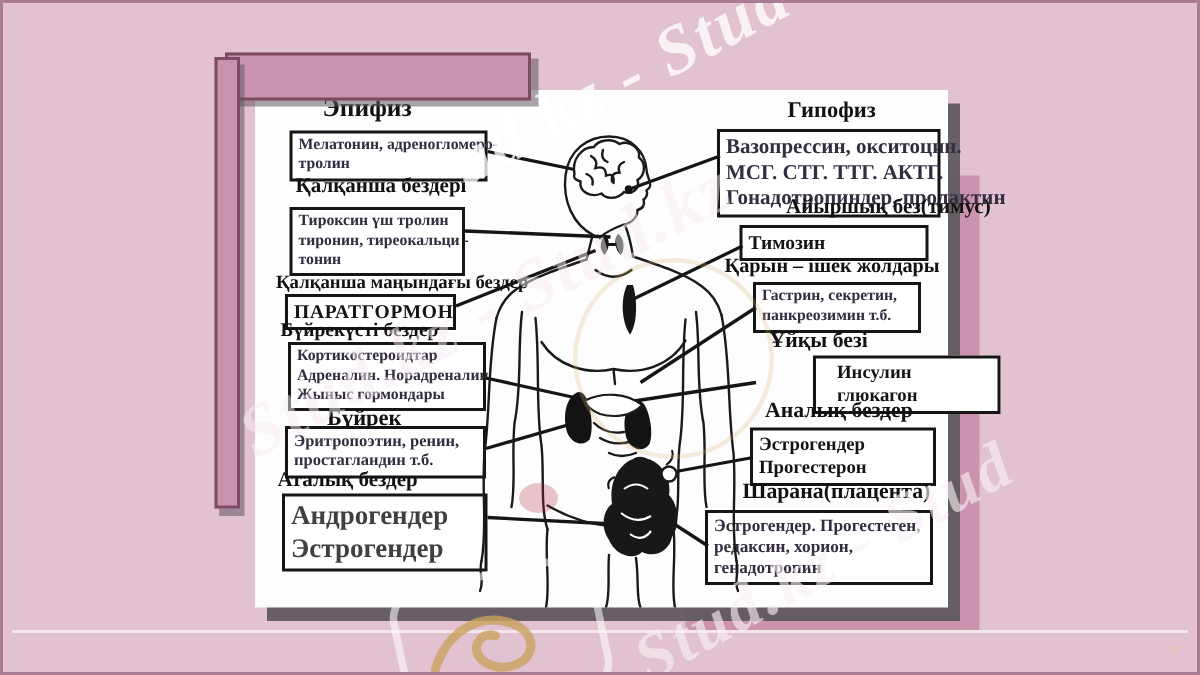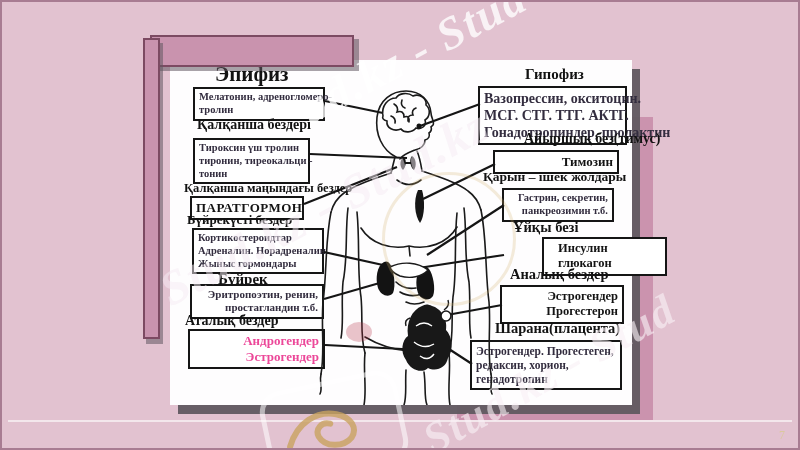--- a/index.html
+++ b/index.html
@@ -11,21 +11,21 @@
   .page{position:absolute;left:168px;top:58px;width:462px;height:345px;
         background:#fefdfe;box-shadow:8px 9px 0 rgba(96,88,96,.95);}
   .hbar{left:148px;top:33px;width:200px;height:28px;background:#c993ae;
         border:2px solid #7c4a62;box-shadow:5px 4px 0 rgba(96,88,96,.55);z-index:6;}
   .vbar{left:141px;top:36px;width:13px;height:297px;background:#c993ae;
         border:2px solid #7c4a62;box-shadow:3px 5px 0 rgba(96,88,96,.55);z-index:6;}
   .hd{position:absolute;font-weight:bold;color:#121212;white-space:nowrap;line-height:1.05;}
   .bx{position:absolute;border:2px solid #151515;background:#fff;color:#332d3f;
       font-weight:bold;line-height:1.22;padding:2px 4px;box-sizing:border-box;}
   .bx .ln{white-space:nowrap;}
-  .center{text-align:right;}
+  .center{text-align:left;}
   .overlay-svg{position:absolute;left:0;top:0;width:462px;height:345px;z-index:3;pointer-events:none;}
   .wm{position:absolute;font-weight:bold;white-space:nowrap;pointer-events:none;z-index:8;
       transform-origin:left top;letter-spacing:2px;font-style:italic;}
   .wm1{left:288px;top:86px;font-size:46px;color:rgba(255,255,255,.78);transform:rotate(-28deg);}
   .wm2{left:148px;top:266px;font-size:48px;color:rgba(246,236,243,.5);transform:rotate(-28deg);}
   .wm3{left:412px;top:418px;font-size:44px;color:rgba(248,240,246,.62);transform:rotate(-29deg);}
   .logo-badge{position:absolute;left:262px;top:378px;width:130px;height:84px;z-index:8;
       border:5px solid rgba(255,255,255,.55);border-radius:22px;transform:rotate(-12deg);pointer-events:none;}
   .logo-ring{position:absolute;left:212px;top:112px;width:128px;height:128px;border-radius:50%;
       border:3px solid rgba(210,180,110,.25);z-index:7;pointer-events:none;}
@@ -81,21 +81,21 @@
         <path d="M 214,202 C 207,206 205,218 208,228 C 211,236 219,238 223,233 C 226,226 224,210 220,204 C 218,201 216,201 214,202 Z" fill="#131313"></path>
         <path d="M 252,208 C 246,212 245,224 248,233 C 251,240 259,242 263,236 C 266,229 263,214 259,209 C 256,206 254,206 252,208 Z" fill="#131313"></path>
         <path d="M 220,207 C 232,201 248,202 258,210 C 252,217 240,219 230,216 C 225,214 221,211 220,207 Z" fill="#ffffff" stroke="#1a1a1a" stroke-width="1.4"></path>
         <path d="M 252,246 C 242,250 236,262 238,276 C 232,280 230,292 236,300 C 240,310 252,314 258,308 C 266,312 276,308 278,298 C 284,290 282,276 276,270 C 278,258 270,248 262,246 C 258,244 255,244 252,246 Z" fill="#181818"></path>
         <path d="M 246,266 q 8,-6 16,0 M 244,282 q 10,8 20,2 M 250,296 q 8,6 14,-2" stroke="#fff" stroke-width="1.4" fill="none"></path>
         <circle cx="276" cy="256" r="5" fill="#fff" stroke="#181818" stroke-width="1.6"></circle>
         <path d="M 240,258 q -6,2 -4,8 M 274,250 q 6,-4 4,-10" stroke="#181818" stroke-width="1.4" fill="none"></path>
       </g>
     </svg>
 
-    <div class="hd" style="left:45px;top:3px;font-size:21px;">Эпифиз</div>
+    <div class="hd" style="left:45px;top:3px;font-size:17px;">Эпифиз</div>
     <div class="bx" style="left:23px;top:27px;width:132px;font-size:10.5px;">
       <div class="ln">Мелатонин, адреногломеро-</div>
       <div class="ln">тролин</div>
     </div>
 
     <div class="hd" style="left:27px;top:58px;font-size:14px;">Қалқанша бездері</div>
     <div class="bx" style="left:23px;top:78px;width:117px;font-size:10.5px;">
       <div class="ln">Тироксин үш тролин</div>
       <div class="ln">тиронин, тиреокальци -</div>
       <div class="ln">тонин</div>
@@ -113,21 +113,21 @@
       <div class="ln">Жыныс гормондары</div>
     </div>
 
     <div class="hd" style="left:48px;top:212px;font-size:15px;">Бүйрек</div>
     <div class="bx center" style="left:20px;top:224px;width:134px;font-size:11px;">
       <div class="ln">Эритропоэтин, ренин,</div>
       <div class="ln">простагландин т.б.</div>
     </div>
 
     <div class="hd" style="left:15px;top:254px;font-size:14px;">Аталық бездер</div>
-    <div class="bx center" style="left:18px;top:269px;width:137px;font-size:13px;color:#ec4899;">
+    <div class="bx center" style="left:18px;top:269px;width:137px;font-size:18px;color:#404040;">
       <div class="ln">Андрогендер</div>
       <div class="ln">Эстрогендер</div>
     </div>
 
     <div class="hd" style="left:355px;top:7px;font-size:15px;">Гипофиз</div>
     <div class="bx" style="left:308px;top:26px;width:149px;font-size:14px;">
       <div class="ln">Вазопрессин, окситоцин.</div>
       <div class="ln">МСГ. СТГ. ТТГ. АКТГ.</div>
       <div class="ln">Гонадотропиндер, пролактин</div>
     </div>

